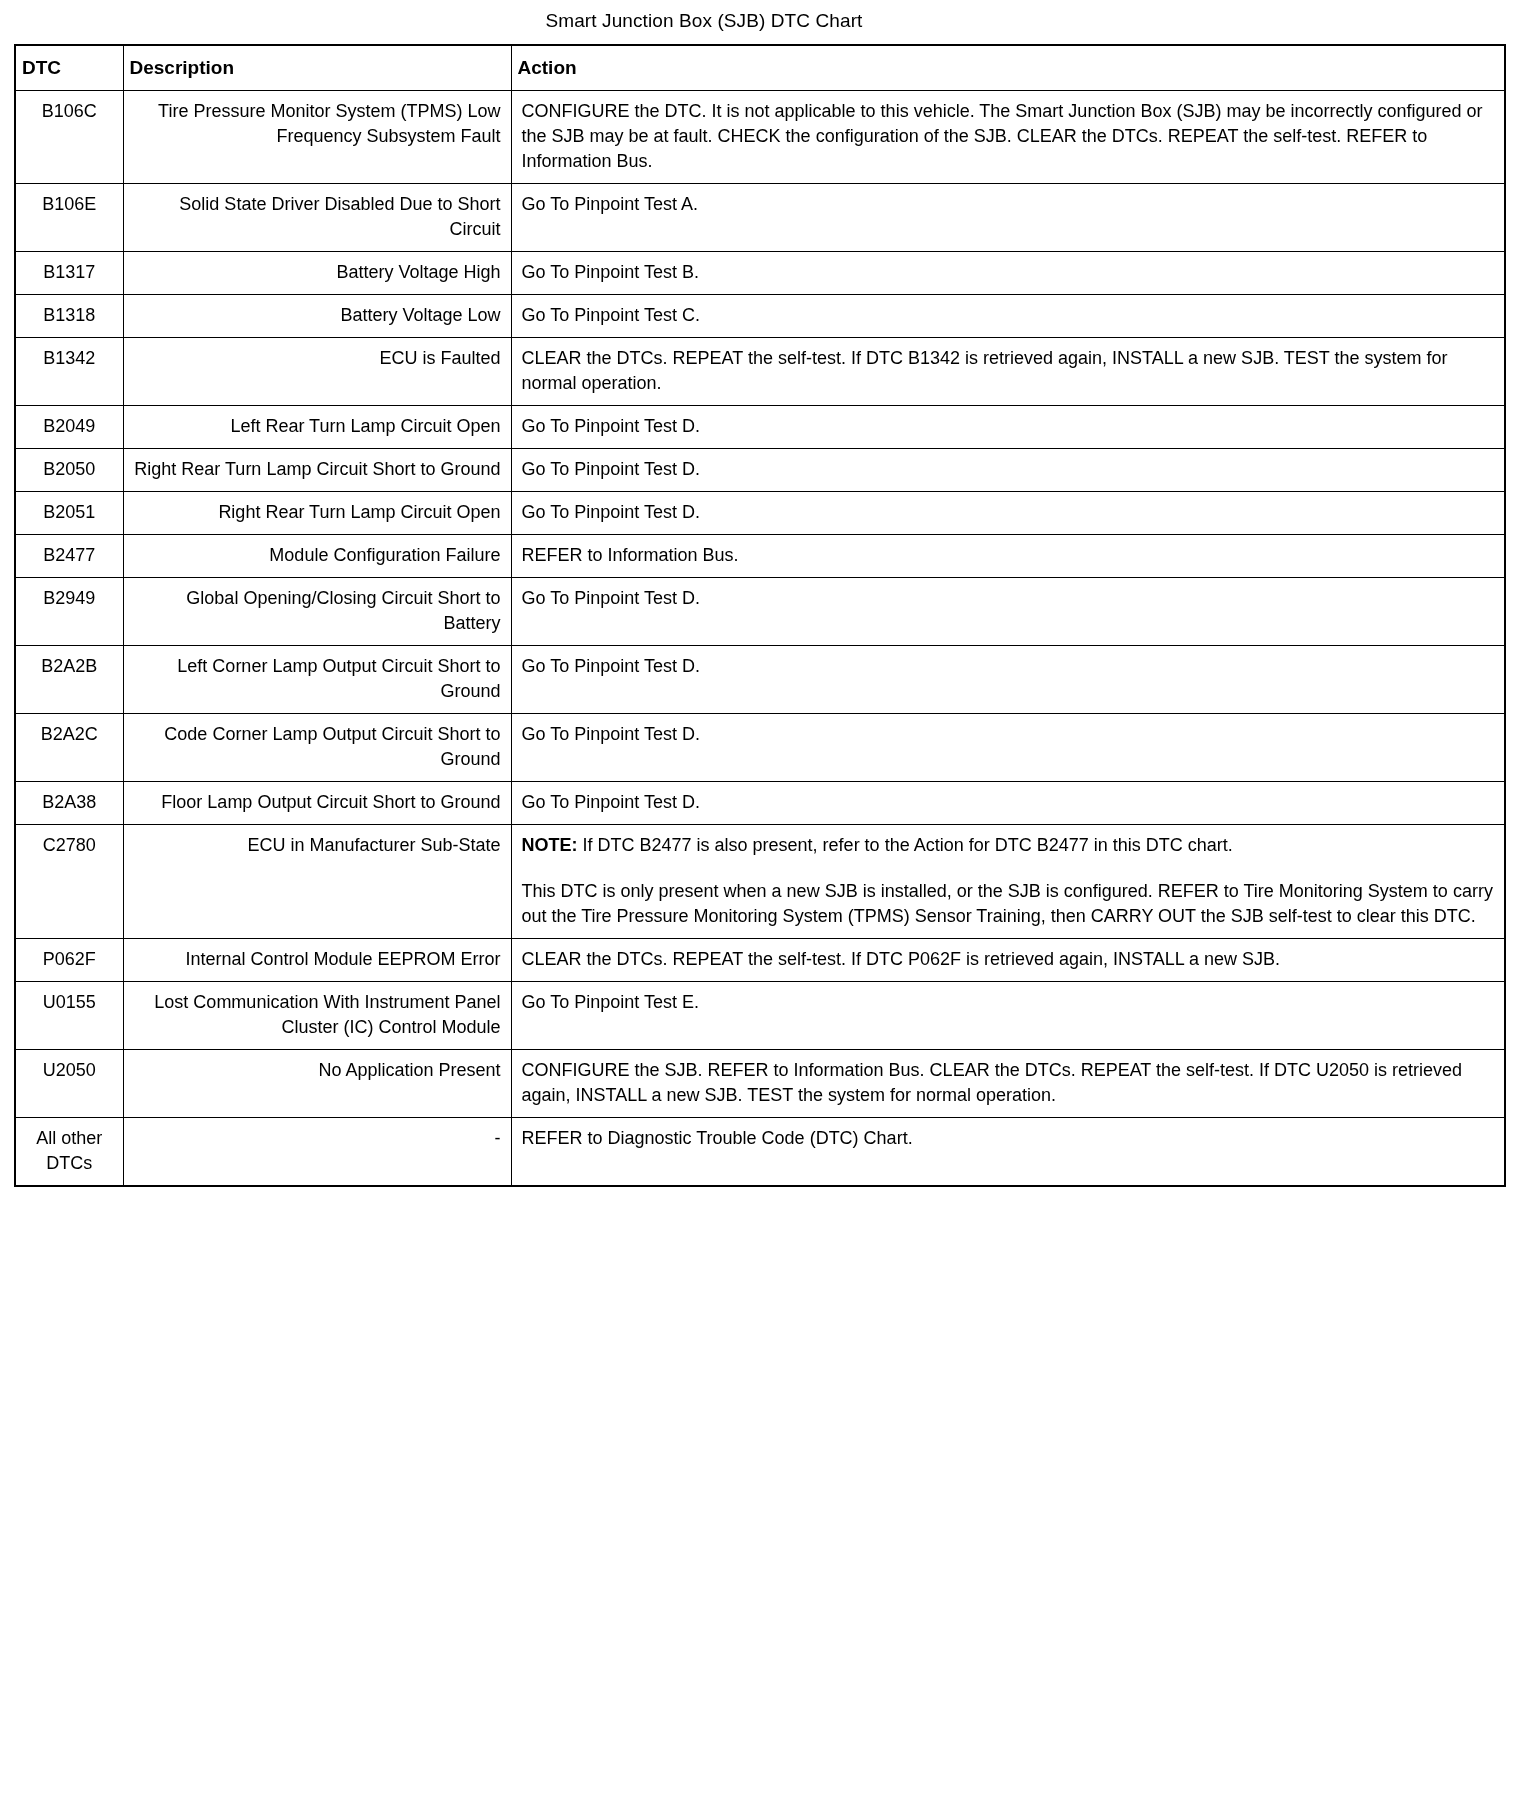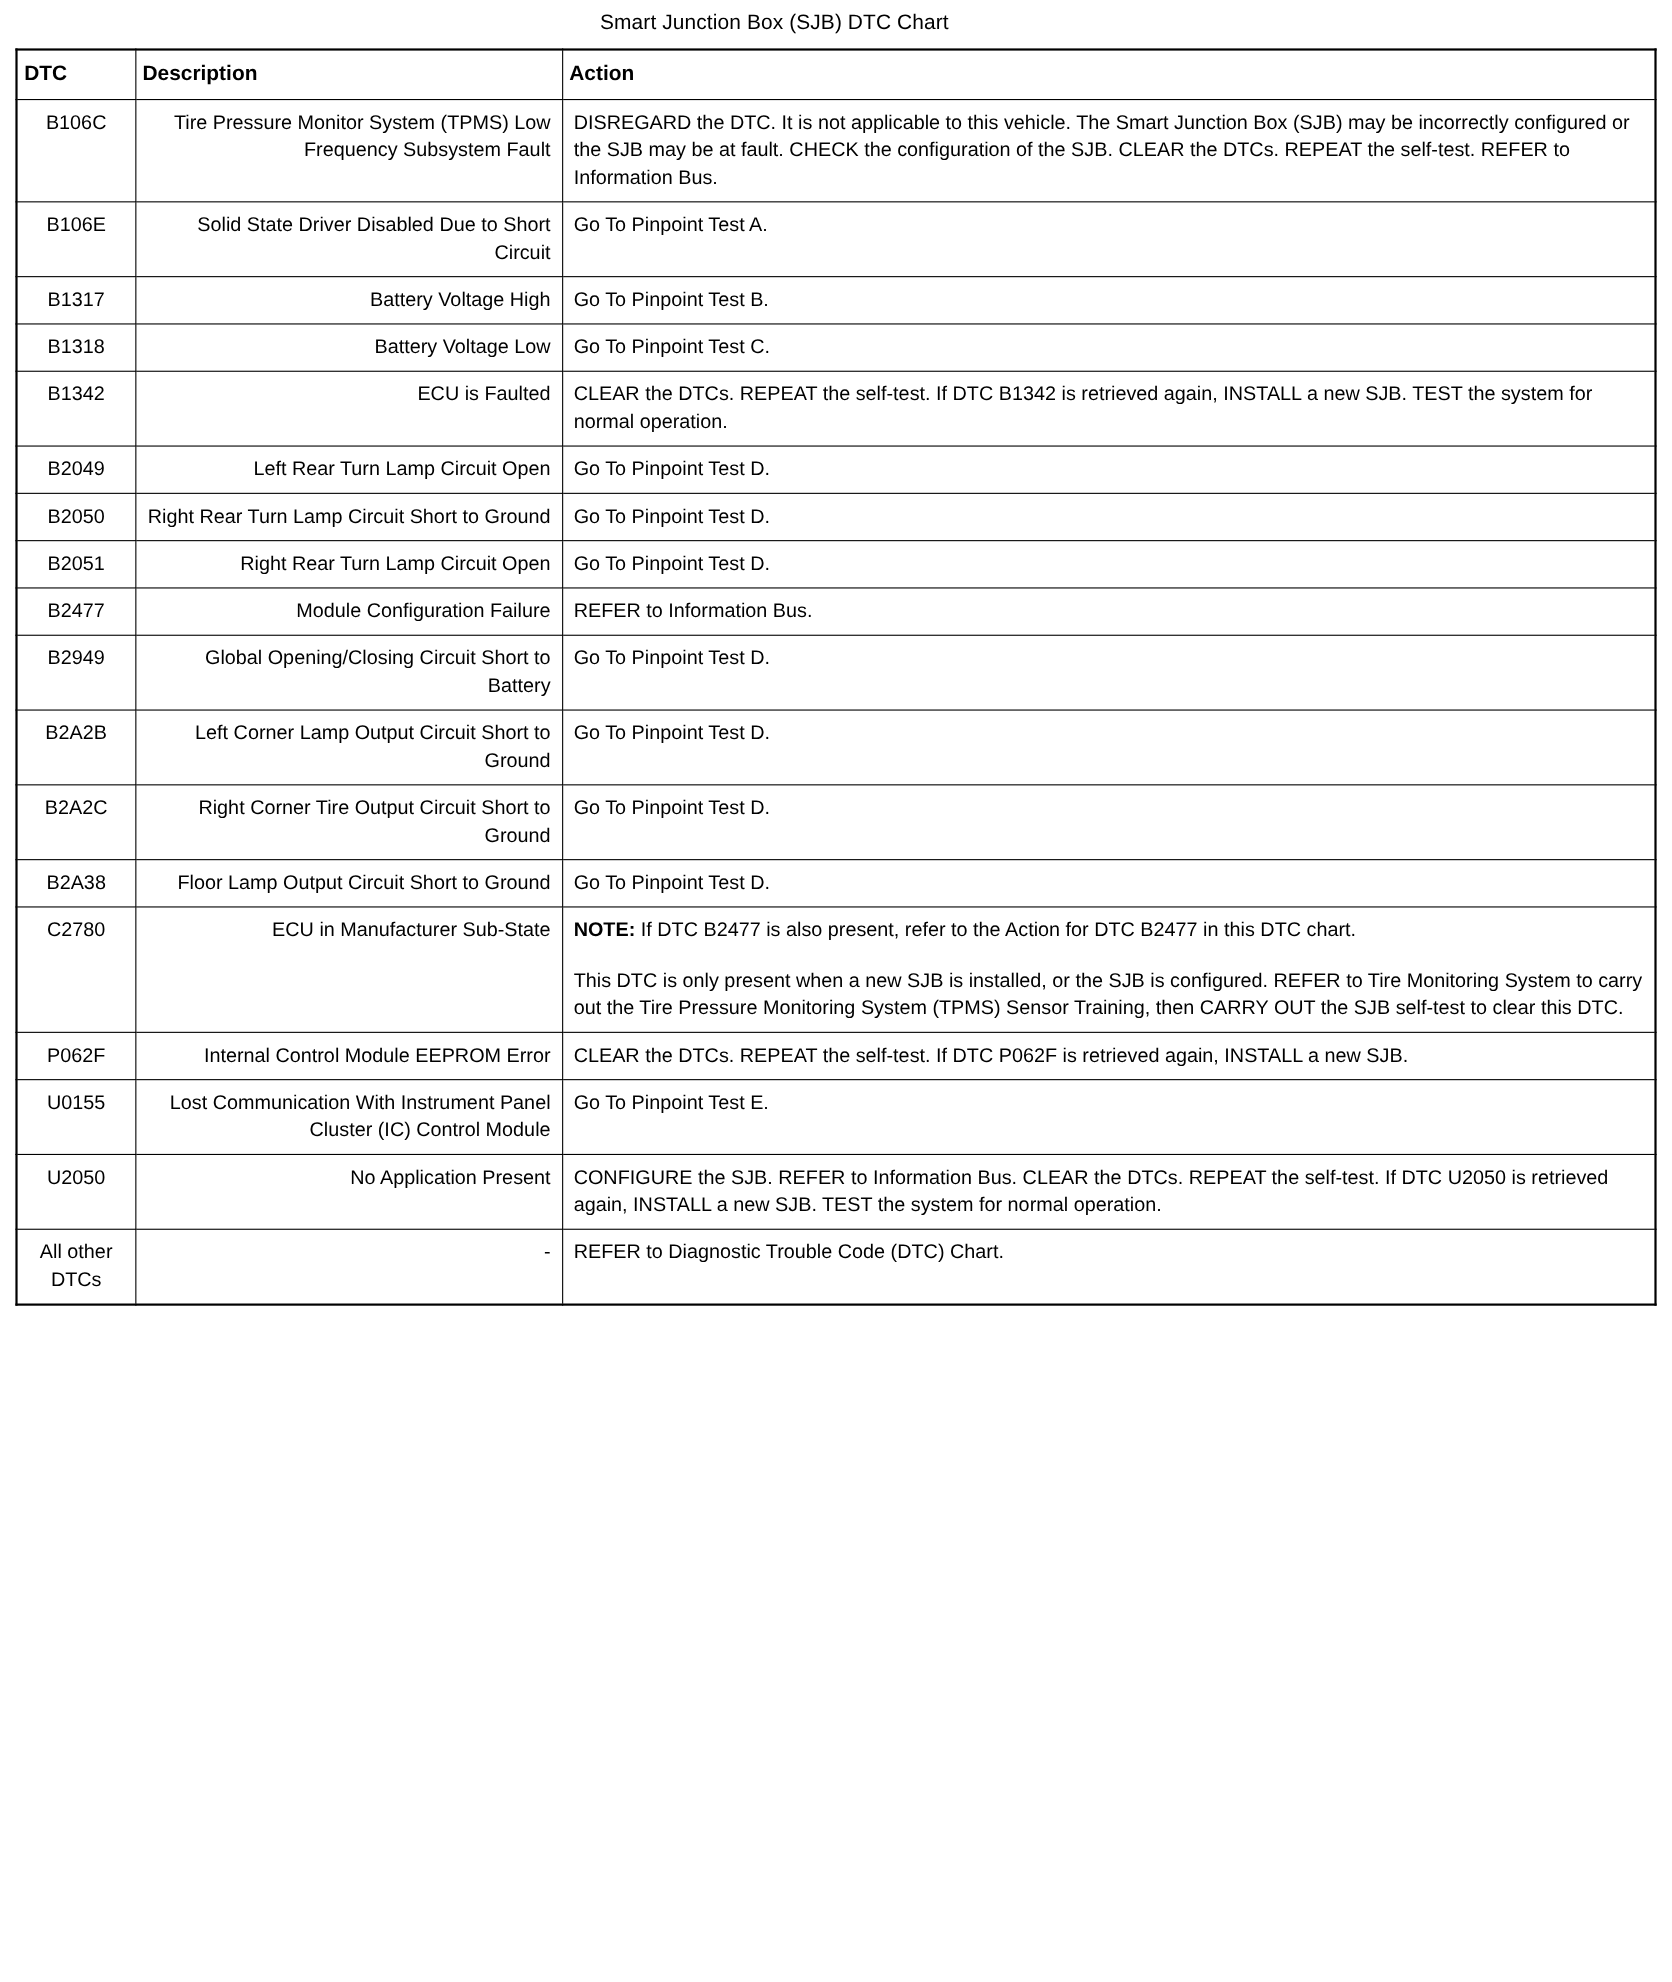--- a/index.html
+++ b/index.html
@@ -92,21 +92,21 @@
           <th>DTC</th>
           <th>Description</th>
           <th>Action</th>
         </tr>
       </thead>
       <tbody>
 
         <tr>
           <td class="dtc-code">B106C</td>
           <td class="desc">Tire Pressure Monitor System (TPMS) Low Frequency Subsystem Fault</td>
-          <td class="action">DISREGARD the DTC. It is not applicable to this vehicle. The Smart Junction Box (SJB) may be incorrectly configured or the SJB may be at fault. CHECK the configuration of the SJB. CLEAR the DTCs. REPEAT the self-test. REFER to Information Bus.</td>
+          <td class="action">CONFIGURE the DTC. It is not applicable to this vehicle. The Smart Junction Box (SJB) may be incorrectly configured or the SJB may be at fault. CHECK the configuration of the SJB. CLEAR the DTCs. REPEAT the self-test. REFER to Information Bus.</td>
         </tr>
 
         <tr>
           <td class="dtc-code">B106E</td>
           <td class="desc">Solid State Driver Disabled Due to Short Circuit</td>
           <td class="action">Go To Pinpoint Test A.</td>
         </tr>
 
 
         <tr>
@@ -159,21 +159,21 @@
         </tr>
 
         <tr>
           <td class="dtc-code">B2A2B</td>
           <td class="desc">Left Corner Lamp Output Circuit Short to Ground</td>
           <td class="action">Go To Pinpoint Test D.</td>
         </tr>
 
         <tr>
           <td class="dtc-code">B2A2C</td>
-          <td class="desc">Right Corner Tire Output Circuit Short to Ground</td>
+          <td class="desc">Code Corner Lamp Output Circuit Short to Ground</td>
           <td class="action">Go To Pinpoint Test D.</td>
         </tr>
 
         <tr>
           <td class="dtc-code">B2A38</td>
           <td class="desc">Floor Lamp Output Circuit Short to Ground</td>
           <td class="action">Go To Pinpoint Test D.</td>
         </tr>
 
         <tr>

